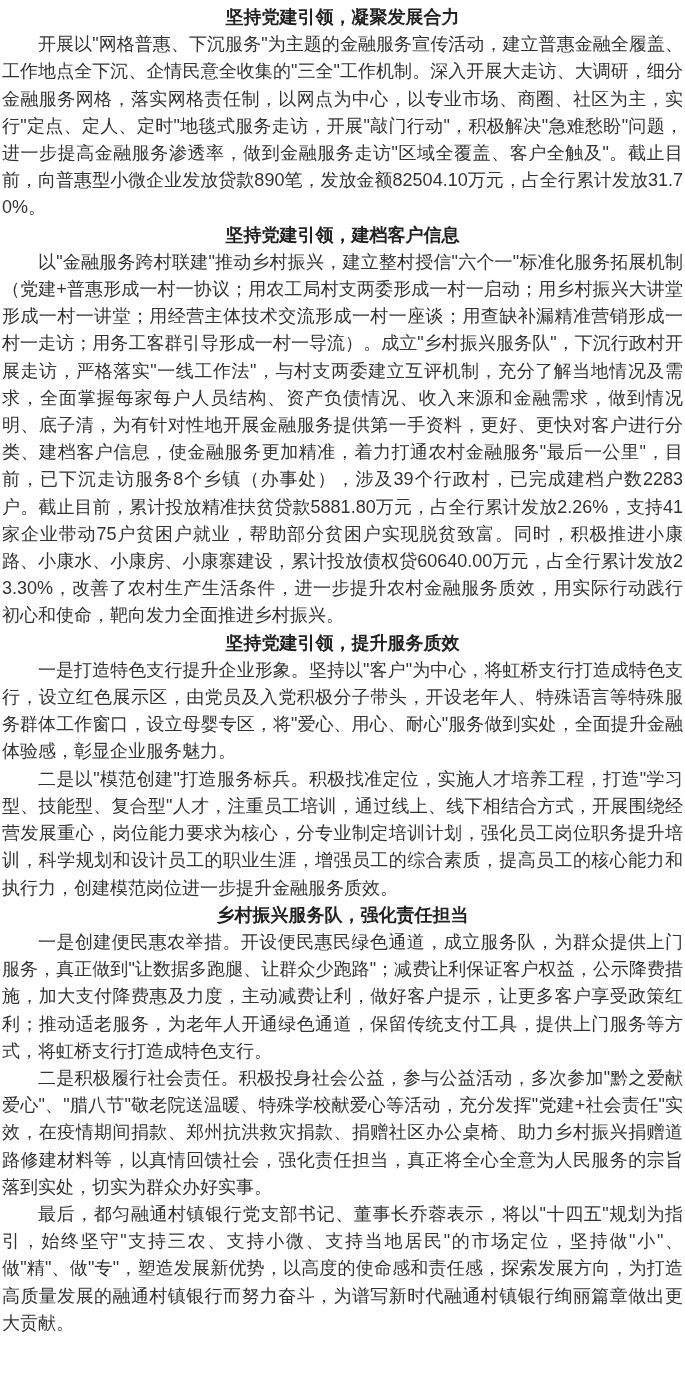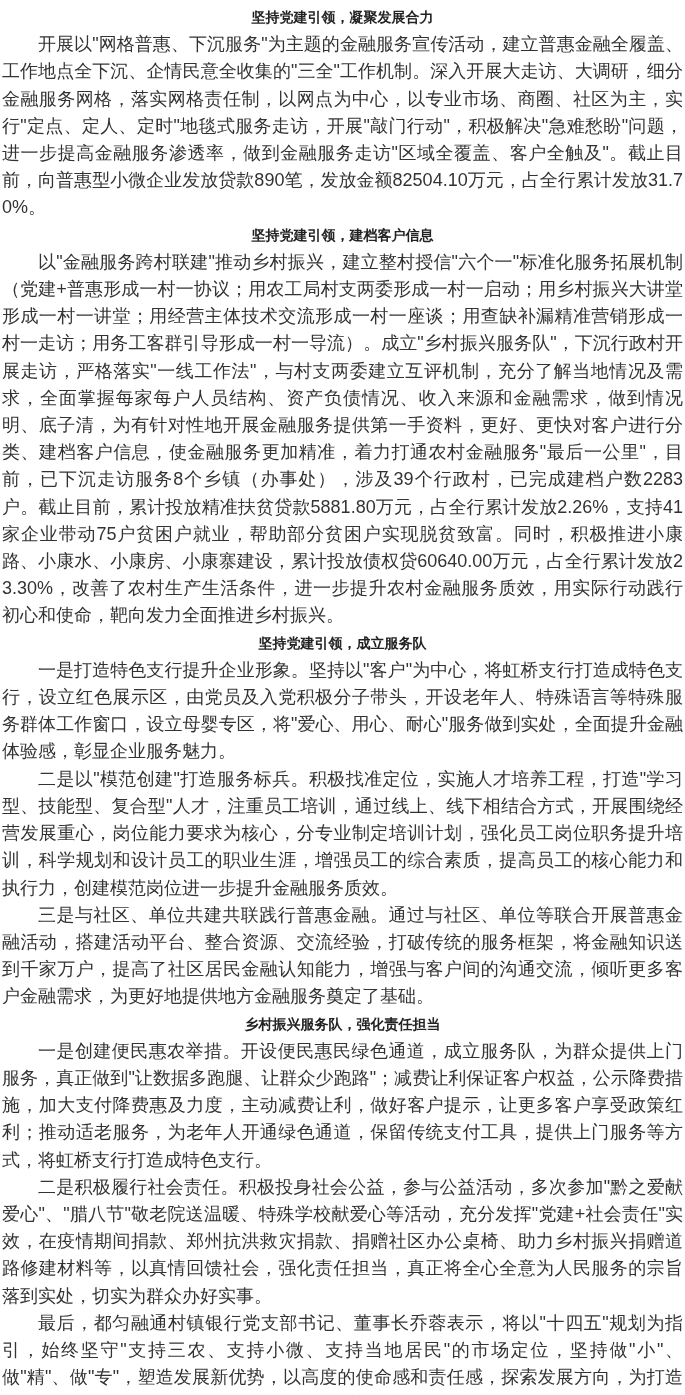--- a/index.html
+++ b/index.html
@@ -9,21 +9,21 @@
   }
   .page {
     width: 685px;
     min-height: 1395px;
     box-sizing: border-box;
     background: #ffffff;
     padding: 4px 2px 12px 2px;
     font-family: "Liberation Sans", sans-serif;
   }
   .section-heading {
-    font-size: 14px;
+    font-size: 18px;
     line-height: 27.2px;
     font-weight: bold;
     text-align: center;
     color: #222222;
     margin: 0;
     padding: 0;
   }
   .body-para {
     font-size: 18px;
     line-height: 27.2px;
@@ -37,22 +37,21 @@
 </style>
 </head>
 <body>
 
 <div class="page">
   <div id="article-body">
       <h2 class="section-heading">坚持党建引领，凝聚发展合力</h2>
       <p class="body-para">开展以"网格普惠、下沉服务"为主题的金融服务宣传活动，建立普惠金融全履盖、工作地点全下沉、企情民意全收集的"三全"工作机制。深入开展大走访、大调研，细分金融服务网格，落实网格责任制，以网点为中心，以专业市场、商圈、社区为主，实行"定点、定人、定时"地毯式服务走访，开展"敲门行动"，积极解决"急难愁盼"问题，进一步提高金融服务渗透率，做到金融服务走访"区域全覆盖、客户全触及"。截止目前，向普惠型小微企业发放贷款890笔，发放金额82504.10万元，占全行累计发放31.70%。</p>
       <h2 class="section-heading">坚持党建引领，建档客户信息</h2>
       <p class="body-para">以"金融服务跨村联建"推动乡村振兴，建立整村授信"六个一"标准化服务拓展机制（党建+普惠形成一村一协议；用农工局村支两委形成一村一启动；用乡村振兴大讲堂形成一村一讲堂；用经营主体技术交流形成一村一座谈；用查缺补漏精准营销形成一村一走访；用务工客群引导形成一村一导流）。成立"乡村振兴服务队"，下沉行政村开展走访，严格落实"一线工作法"，与村支两委建立互评机制，充分了解当地情况及需求，全面掌握每家每户人员结构、资产负债情况、收入来源和金融需求，做到情况明、底子清，为有针对性地开展金融服务提供第一手资料，更好、更快对客户进行分类、建档客户信息，使金融服务更加精准，着力打通农村金融服务"最后一公里"，目前，已下沉走访服务8个乡镇（办事处），涉及39个行政村，已完成建档户数2283户。截止目前，累计投放精准扶贫贷款5881.80万元，占全行累计发放2.26%，支持41家企业带动75户贫困户就业，帮助部分贫困户实现脱贫致富。同时，积极推进小康路、小康水、小康房、小康寨建设，累计投放债权贷60640.00万元，占全行累计发放23.30%，改善了农村生产生活条件，进一步提升农村金融服务质效，用实际行动践行初心和使命，靶向发力全面推进乡村振兴。</p>
-      <h2 class="section-heading">坚持党建引领，成立服务队</h2>
+      <h2 class="section-heading">坚持党建引领，提升服务质效</h2>
       <p class="body-para">一是打造特色支行提升企业形象。坚持以"客户"为中心，将虹桥支行打造成特色支行，设立红色展示区，由党员及入党积极分子带头，开设老年人、特殊语言等特殊服务群体工作窗口，设立母婴专区，将"爱心、用心、耐心"服务做到实处，全面提升金融体验感，彰显企业服务魅力。</p>
       <p class="body-para">二是以"模范创建"打造服务标兵。积极找准定位，实施人才培养工程，打造"学习型、技能型、复合型"人才，注重员工培训，通过线上、线下相结合方式，开展围绕经营发展重心，岗位能力要求为核心，分专业制定培训计划，强化员工岗位职务提升培训，科学规划和设计员工的职业生涯，增强员工的综合素质，提高员工的核心能力和执行力，创建模范岗位进一步提升金融服务质效。</p>
-      <p class="body-para">三是与社区、单位共建共联践行普惠金融。通过与社区、单位等联合开展普惠金融活动，搭建活动平台、整合资源、交流经验，打破传统的服务框架，将金融知识送到千家万户，提高了社区居民金融认知能力，增强与客户间的沟通交流，倾听更多客户金融需求，为更好地提供地方金融服务奠定了基础。</p>
       <h2 class="section-heading">乡村振兴服务队，强化责任担当</h2>
       <p class="body-para">一是创建便民惠农举措。开设便民惠民绿色通道，成立服务队，为群众提供上门服务，真正做到"让数据多跑腿、让群众少跑路"；减费让利保证客户权益，公示降费措施，加大支付降费惠及力度，主动减费让利，做好客户提示，让更多客户享受政策红利；推动适老服务，为老年人开通绿色通道，保留传统支付工具，提供上门服务等方式，将虹桥支行打造成特色支行。</p>
       <p class="body-para">二是积极履行社会责任。积极投身社会公益，参与公益活动，多次参加"黔之爱献爱心"、"腊八节"敬老院送温暖、特殊学校献爱心等活动，充分发挥"党建+社会责任"实效，在疫情期间捐款、郑州抗洪救灾捐款、捐赠社区办公桌椅、助力乡村振兴捐赠道路修建材料等，以真情回馈社会，强化责任担当，真正将全心全意为人民服务的宗旨落到实处，切实为群众办好实事。</p>
       <p class="body-para">最后，都匀融通村镇银行党支部书记、董事长乔蓉表示，将以"十四五"规划为指引，始终坚守"支持三农、支持小微、支持当地居民"的市场定位，坚持做"小"、做"精"、做"专"，塑造发展新优势，以高度的使命感和责任感，探索发展方向，为打造高质量发展的融通村镇银行而努力奋斗，为谱写新时代融通村镇银行绚丽篇章做出更大贡献。</p>
     </div>
 </div>
 
 </body></html>

